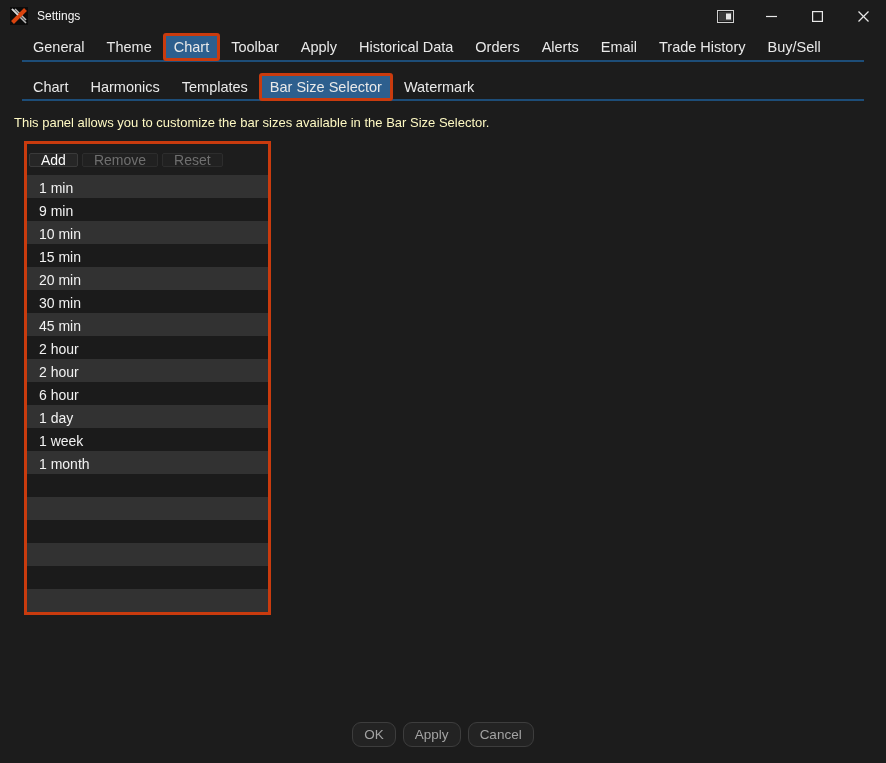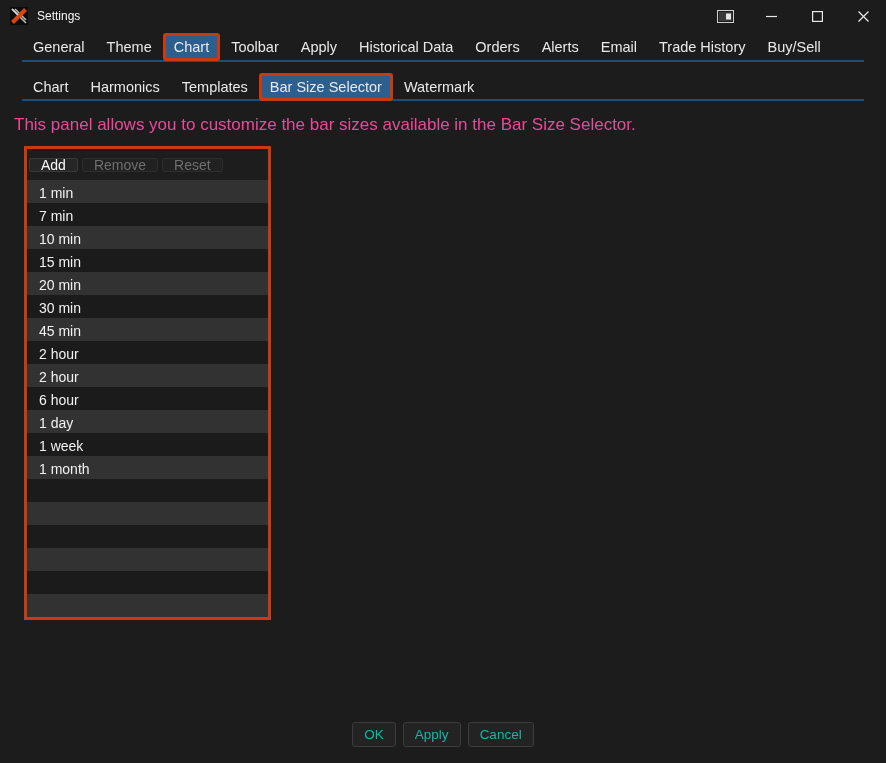--- a/index.html
+++ b/index.html
@@ -65,22 +65,22 @@
     background:var(--blue);
     border:3px solid var(--orange);
     border-radius:3px;
     padding:3px 8px;
     position:relative;
     z-index:1;
   }
   
   .description{
     margin:14px 0 0 14px;
-    font-size:17px;
-    color:#ec4899;
+    font-size:13px;
+    color:#fef9c3;
   }
   
   .panel{
     margin:11px 0 0 24px;
     width:247px;
     border:3px solid var(--orange);
     background:var(--bg-dark);
   }
   .panel-toolbar{
     height:31px;
@@ -126,22 +126,22 @@
     justify-content:center;
     gap:7px;
   }
   .fbtn{
     height:25px;
     padding:0 11px;
     font-size:13.5px;
     display:flex;align-items:center;
     background:var(--btn-bg);
     border:1px solid var(--btn-border);
-    border-radius:3px;
-    color:#14b8a6;
+    border-radius:9px;
+    color:#a3a3a3;
     cursor:default;
   }
 </style>
 </head>
 <body>
 
 <div class="titlebar">
   <svg class="app-icon" viewBox="0 0 18 18">
     <rect x="0" y="0" width="18" height="18" fill="#0c0c0c"></rect>
     <g stroke="#b9b9b9" stroke-width="1.6">
@@ -206,21 +206,21 @@
 <div class="description">This panel allows you to customize the bar sizes available in the Bar Size Selector.</div>
 
 <div class="panel">
   <div class="panel-toolbar">
       <div class="tbtn">Add</div>
       <div class="tbtn disabled">Remove</div>
       <div class="tbtn disabled">Reset</div>
     </div>
   <div class="list">
       <div class="list-row light">1 min</div>
-      <div class="list-row dark">7 min</div>
+      <div class="list-row dark">9 min</div>
       <div class="list-row light">10 min</div>
       <div class="list-row dark">15 min</div>
       <div class="list-row light">20 min</div>
       <div class="list-row dark">30 min</div>
       <div class="list-row light">45 min</div>
       <div class="list-row dark">2 hour</div>
       <div class="list-row light">2 hour</div>
       <div class="list-row dark">6 hour</div>
       <div class="list-row light">1 day</div>
       <div class="list-row dark">1 week</div>

